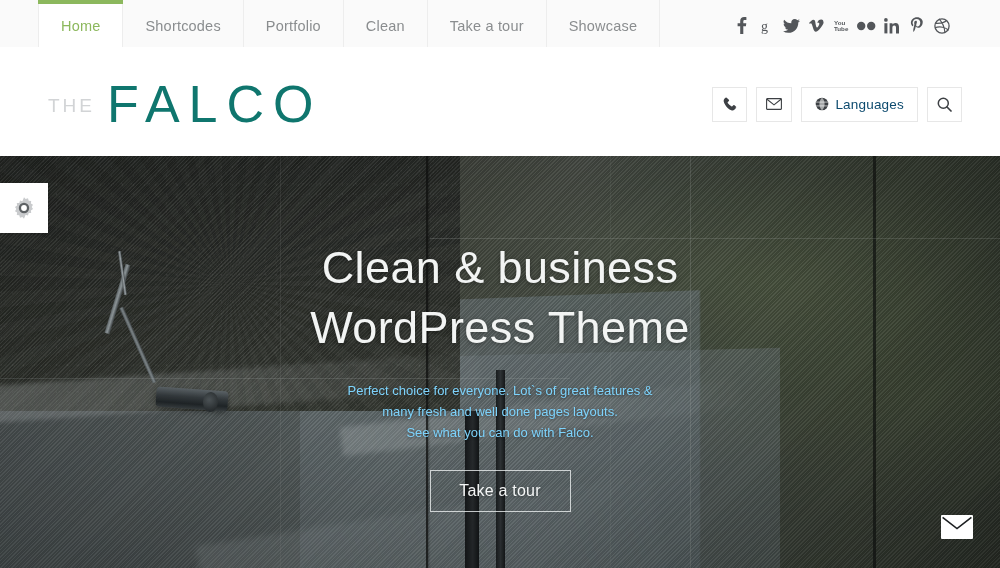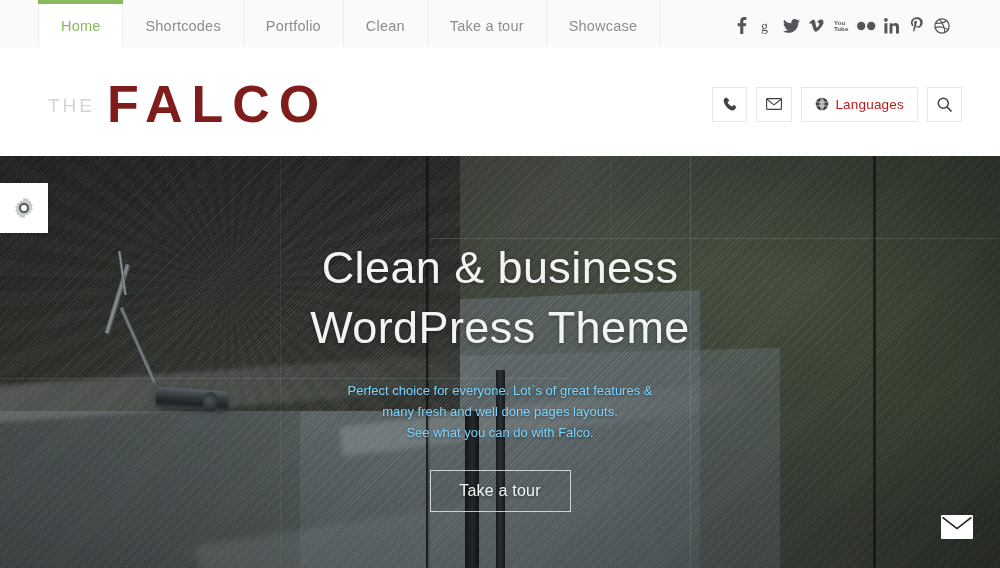--- a/index.html
+++ b/index.html
@@ -81,23 +81,23 @@
   .logo-the {
     font-size:19px;
     color:#d2d4d6;
     letter-spacing:3px;
     font-weight:400;
     margin-right:12px;
     position:relative; top:-13px;
   }
   .logo-main {
     font-size:52px;
-    color:#7f1d1d;
+    color:#0f766e;
     letter-spacing:9px;
-    font-weight:700;
+    font-weight:400;
     line-height:1;
   }
 
   .header-actions {
     margin-left:auto;
     display:flex;
     align-items:center;
     gap:9px;
   }
   .hbtn {
@@ -107,21 +107,21 @@
     background:#ffffff;
     display:flex; align-items:center; justify-content:center;
     cursor:pointer;
     color:#3d4044;
     font-size:13.5px;
     padding:0 9px;
     gap:6px;
   }
   .hbtn.lang { padding:0 13px; }
   .hbtn svg { display:block; }
-  .hbtn-label { color:#b91c1c; font-size:13.5px; letter-spacing:.2px; }
+  .hbtn-label { color:#0c4a6e; font-size:13.5px; letter-spacing:.2px; }
 
   
   .hero {
     position:relative;
     height:412px;
     overflow:hidden;
     background:#3a3d3a;
   }
   .hero-photo { position:absolute; inset:0; }
 

